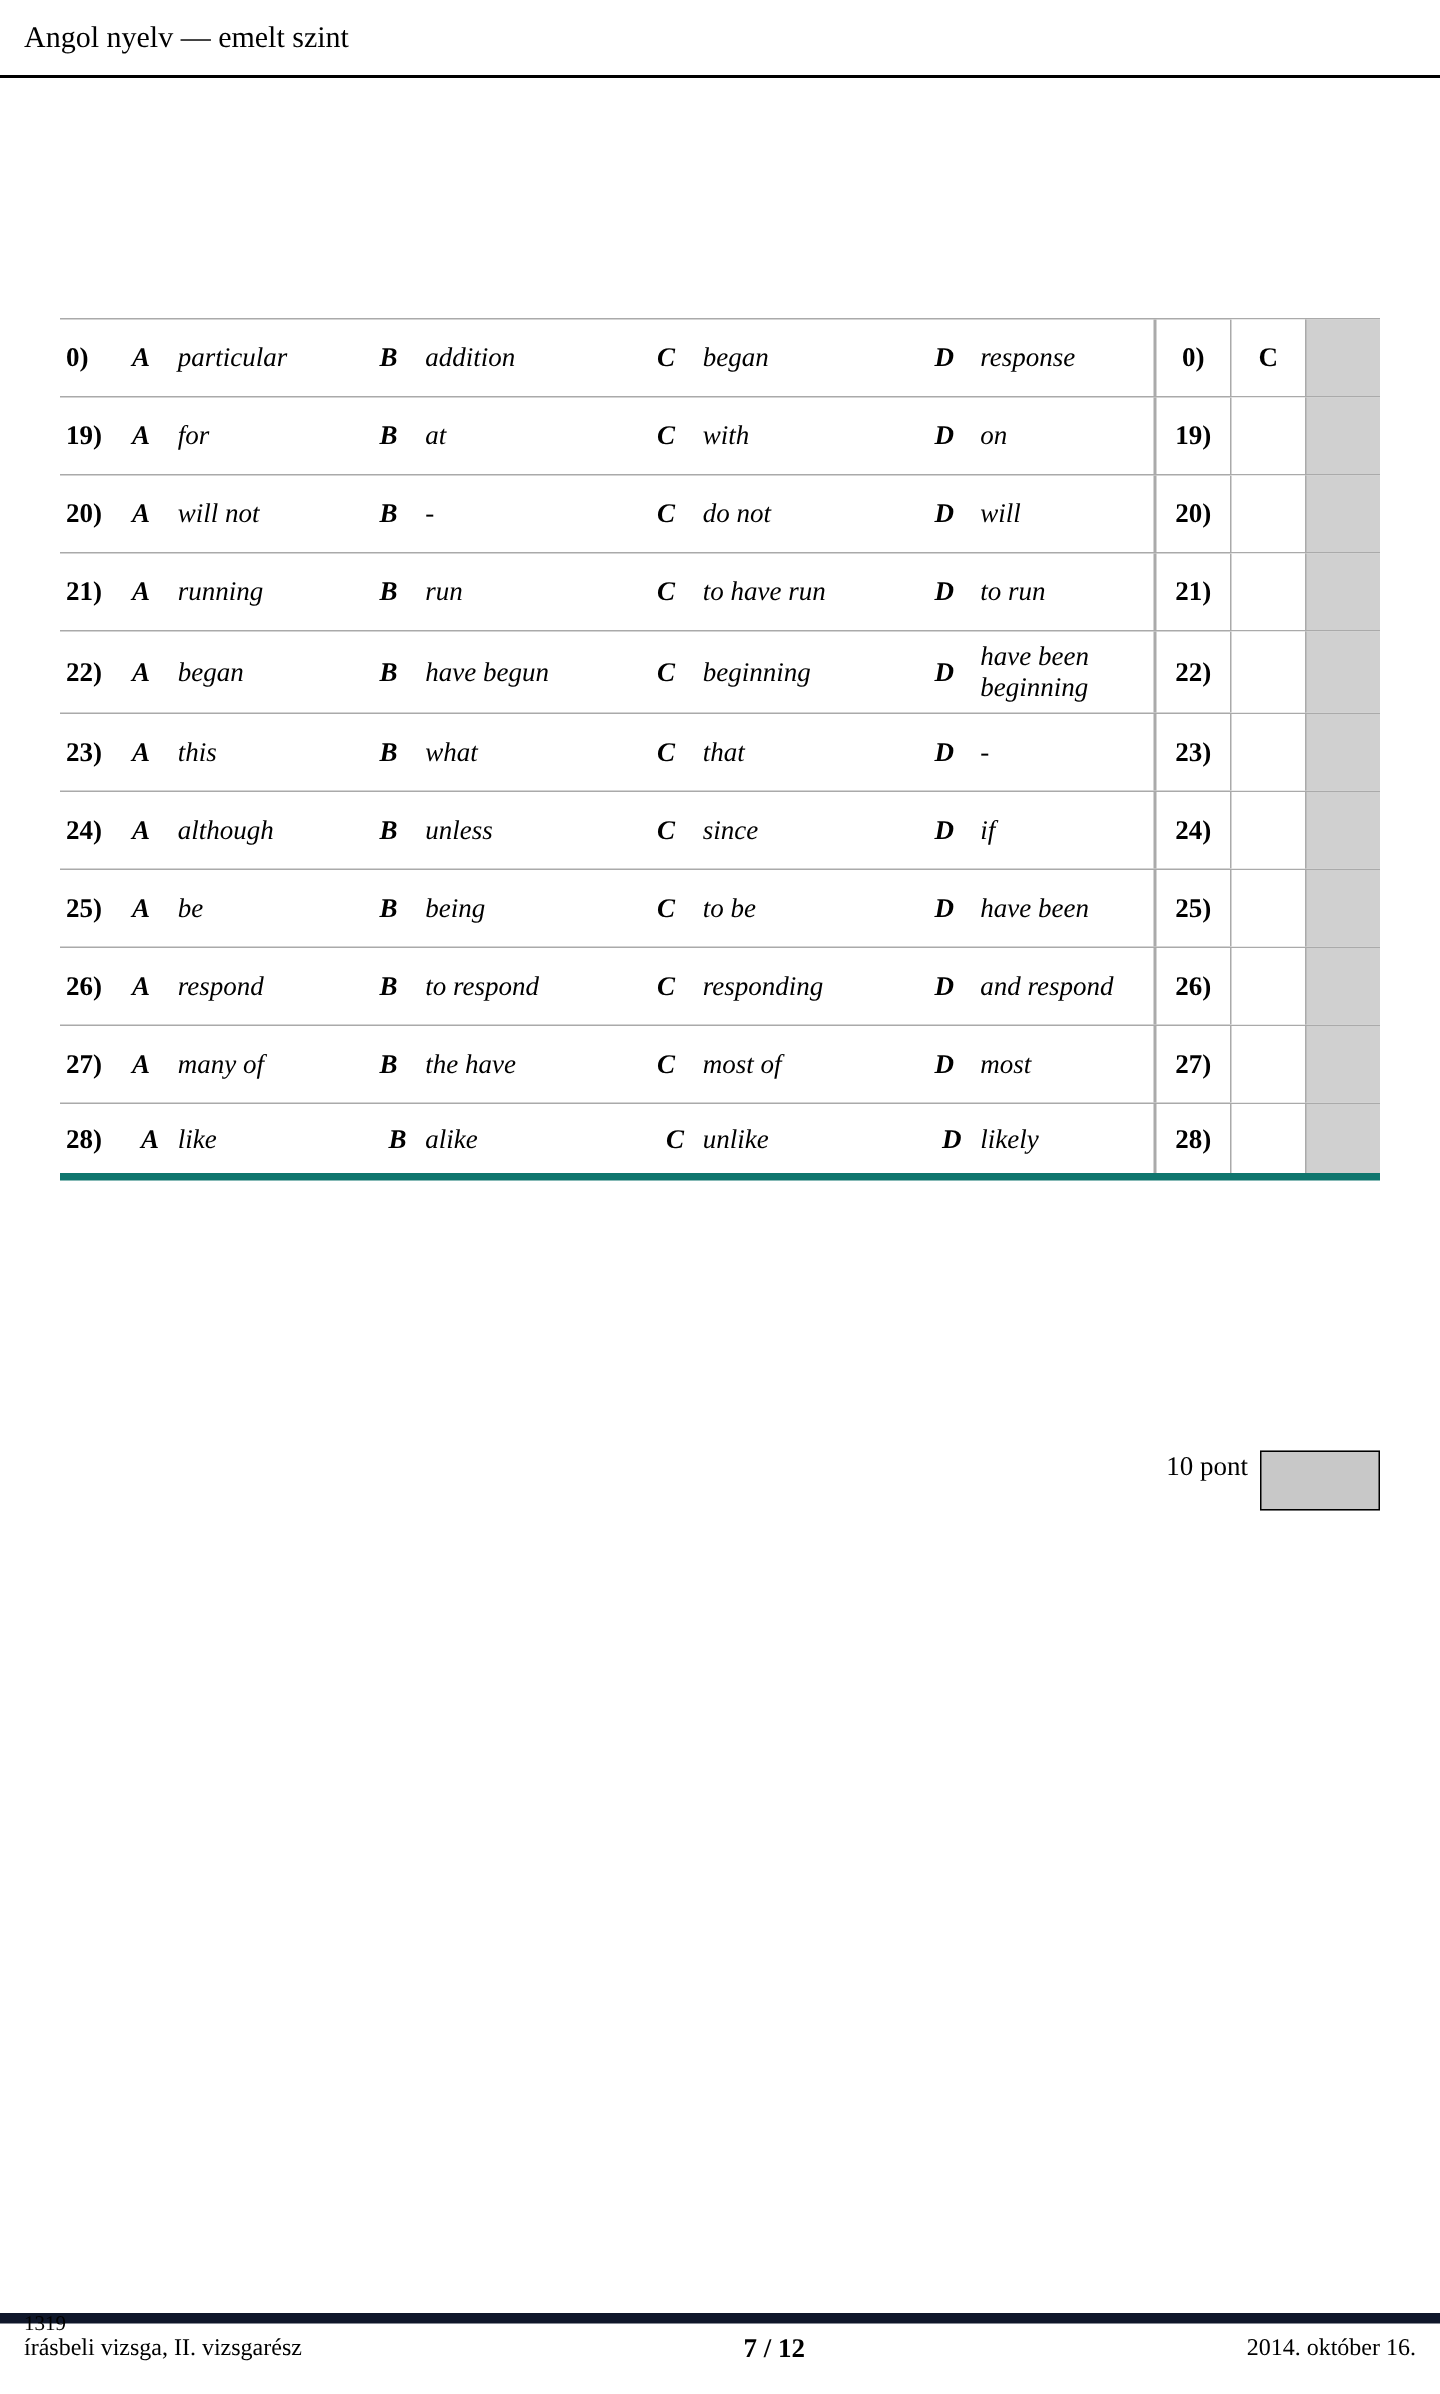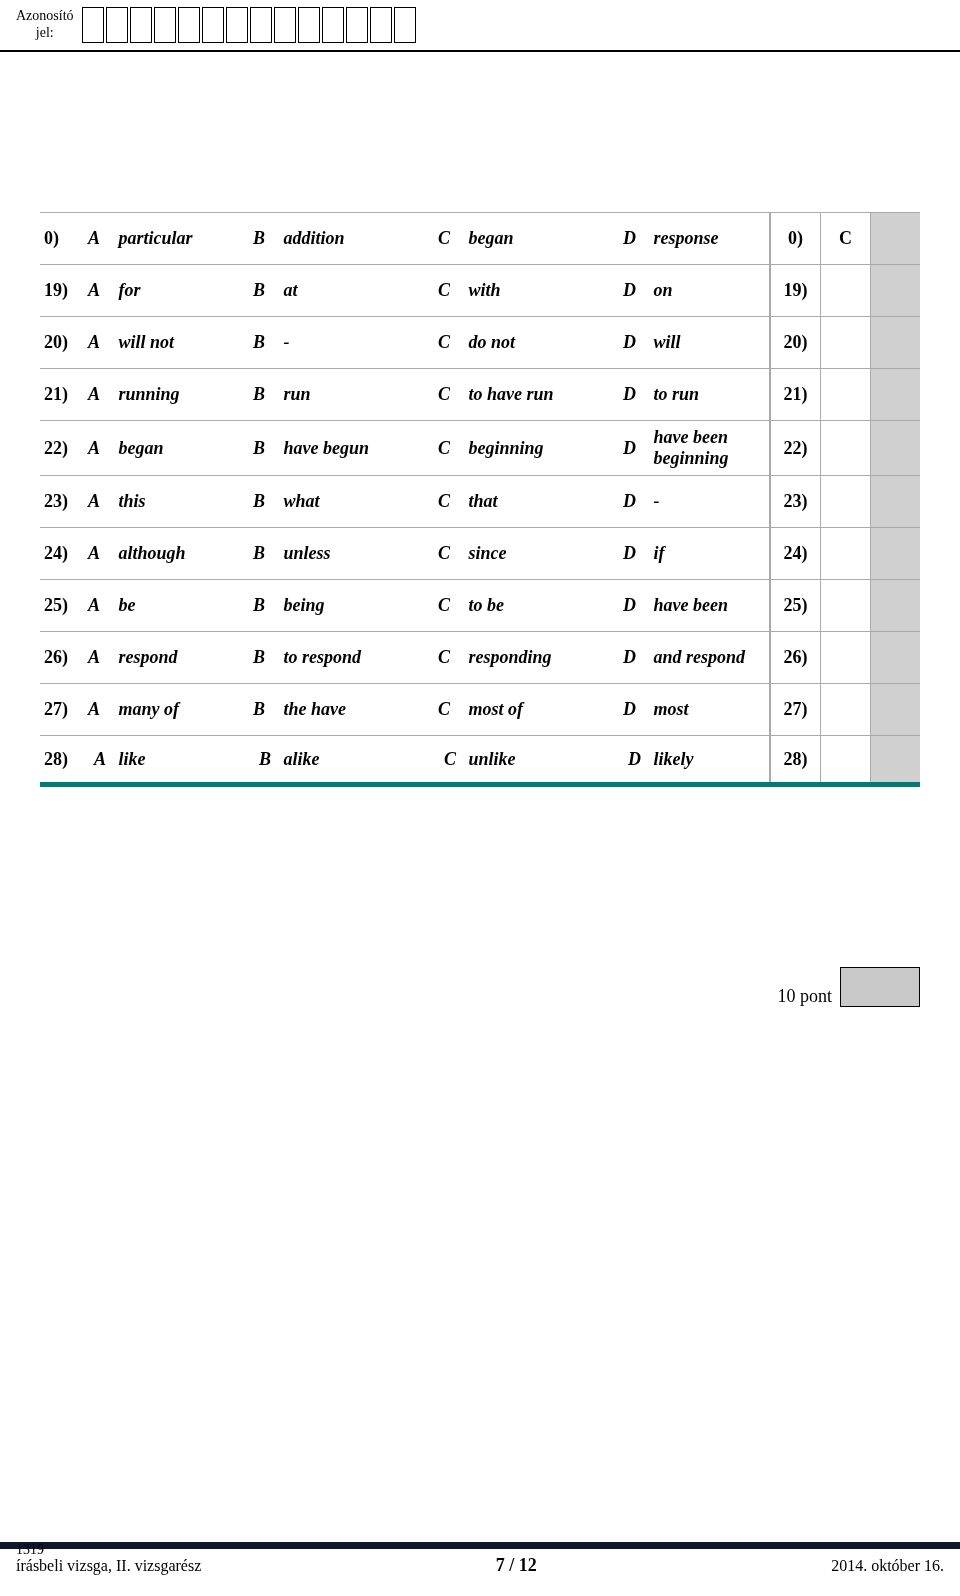--- a/index.html
+++ b/index.html
@@ -97,21 +97,20 @@
     .opt-c { width: 185px; }
     .opt-d { flex: 1; }
 
     .opt-letter {
       font-weight: bold;
       font-style: italic;
       min-width: 18px;
     }
     .opt-text {
       font-style: italic;
-      font-weight: bold;
     }
 
     
     .answer-col {
       display: flex;
       align-items: stretch;
       border-left: 1px solid #aaa;
     }
     .ans-num {
       width: 50px;
@@ -139,21 +138,21 @@
       flex-direction: column;
       justify-content: center;
     }
 
     
     .score-row {
       display: flex;
       justify-content: flex-end;
       margin-top: 180px;
       padding-right: 0;
-      align-items: flex-end;
+      align-items: flex-start;
       gap: 0;
     }
     .score-label {
       font-size: 18px;
       padding-right: 8px;
     }
     .score-box {
       width: 80px;
       height: 40px;
       border: 1px solid #000;
@@ -187,38 +186,22 @@
       font-size: 14px;
       position: absolute;
       bottom: 18px;
       left: 16px;
     }
   </style>
 </head>
 <body>
 
 <div class="header">
-  <div class="header-right">
-    <div class="azonosito-label">Azonosító<br>jel:</div>
-    <div class="azonosito-boxes" id="azon-boxes">
-        <div class="azonosito-box"></div>
-        <div class="azonosito-box"></div>
-        <div class="azonosito-box"></div>
-        <div class="azonosito-box"></div>
-        <div class="azonosito-box"></div>
-        <div class="azonosito-box"></div>
-        <div class="azonosito-box"></div>
-        <div class="azonosito-box"></div>
-        <div class="azonosito-box"></div>
-        <div class="azonosito-box"></div>
-        <div class="azonosito-box"></div>
-        <div class="azonosito-box"></div>
-        <div class="azonosito-box"></div>
-        <div class="azonosito-box"></div>
-      </div>
+  <div class="header-title">
+    <span>Angol nyelv — emelt szint</span>
   </div>
 </div>
 
 <div class="main-content">
   <div class="questions-area" id="questions-container">
       <div class="question-row">
         <div class="q-num">0)</div>
         <div class="q-options">
           <div class="q-option opt-a"><span class="opt-letter">A</span>&nbsp;<span class="opt-text">particular</span></div>
           <div class="q-option opt-b"><span class="opt-letter">B</span>&nbsp;<span class="opt-text">addition</span></div>

